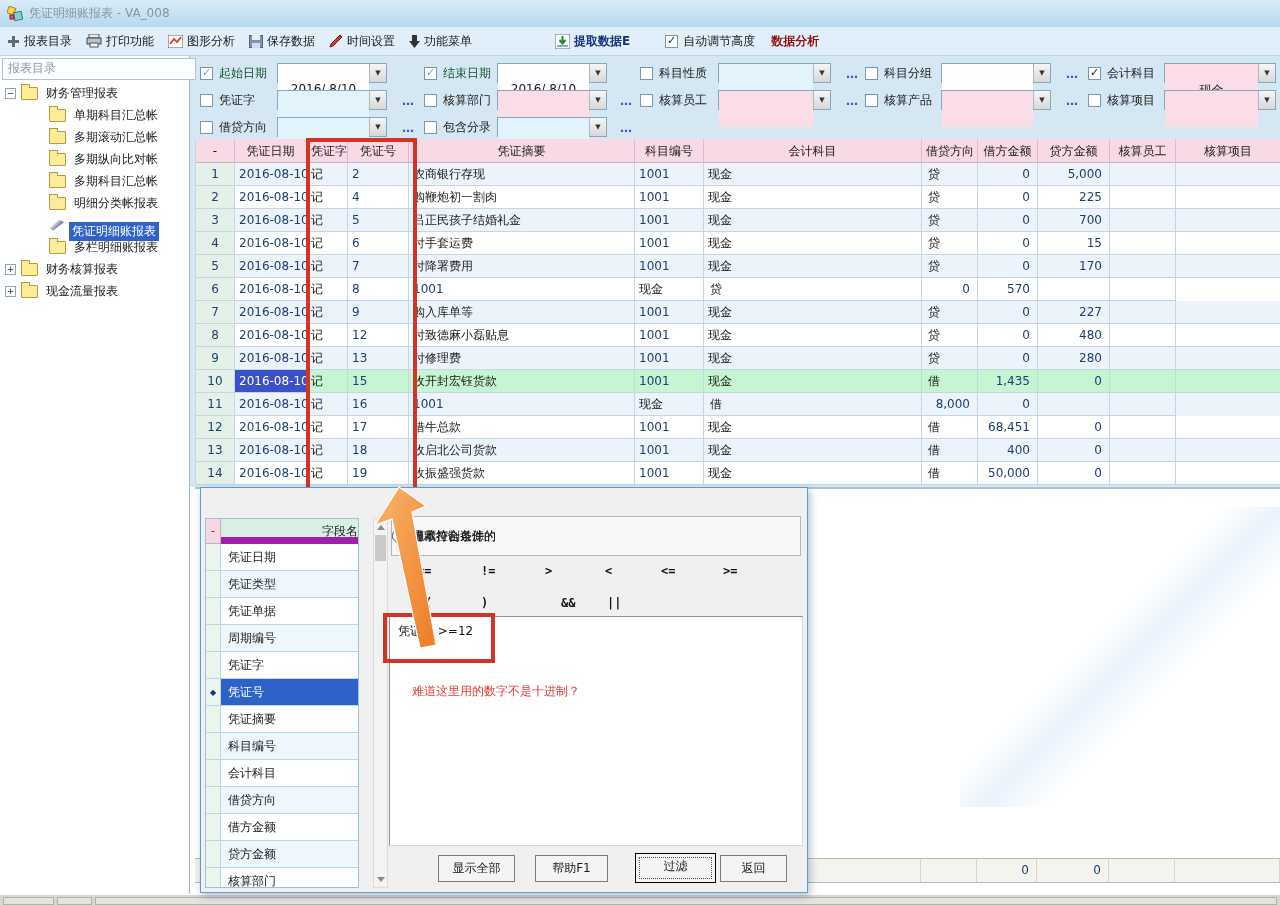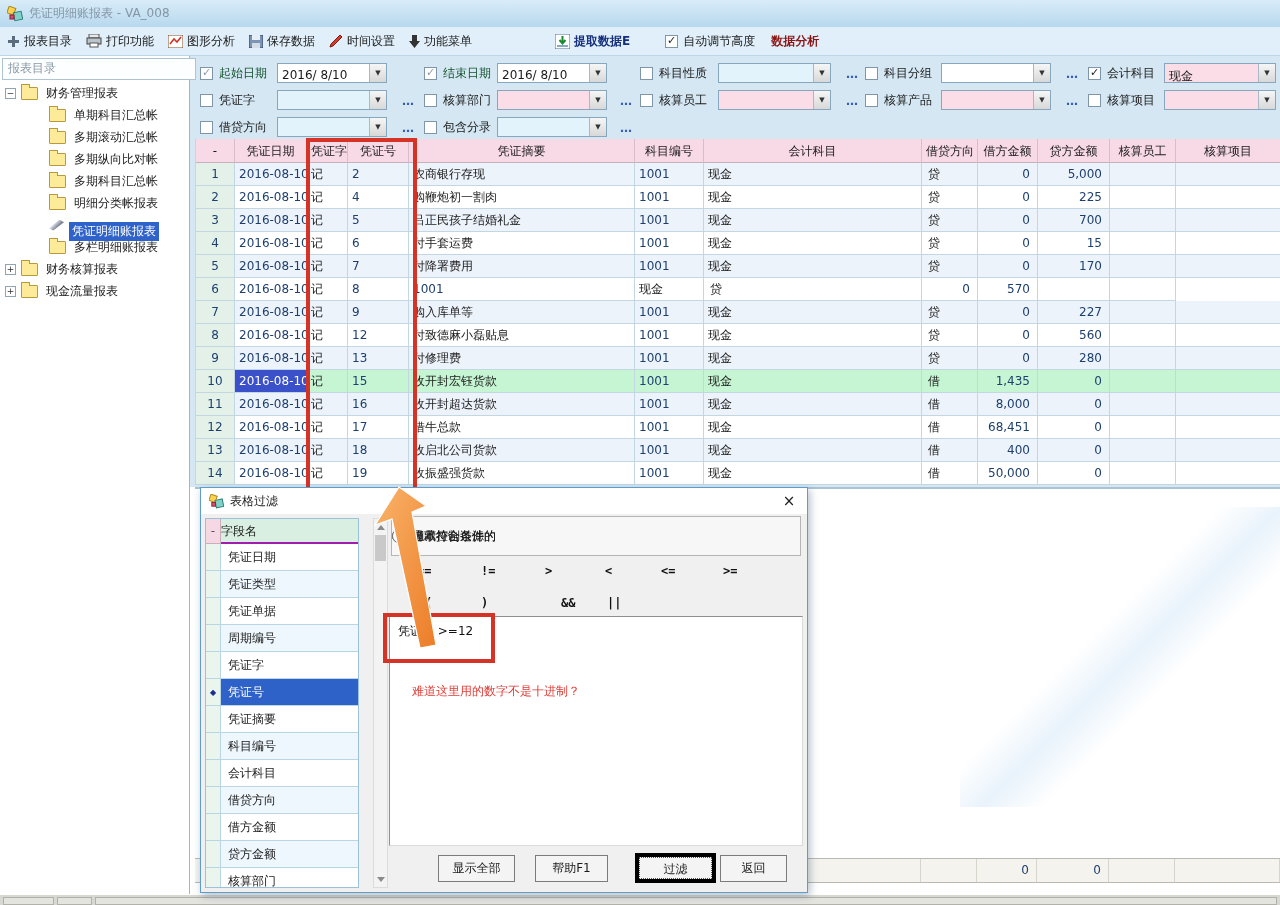--- a/index.html
+++ b/index.html
@@ -22,21 +22,21 @@
 
   
   .cb{width:13px;height:13px;background:#fff;border:1px solid #7e96a8;box-sizing:border-box;
       display:flex;align-items:center;justify-content:center;font-size:11px;line-height:1;flex:none;}
   .cb .ck{display:none;margin-top:-2px;color:#222;}
   .cb.checked .ck{display:block;}
   .cb.disabled .ck{color:#8b9aa6;}
   .fc{position:absolute;display:flex;align-items:center;height:20px;gap:6px;}
   .fc.disabled .flabel{color:#14532d;}
   .combo{position:absolute;height:20px;border:1px solid #86a7bd;background:#fff;display:flex;box-sizing:border-box;}
-  .combo .val{flex:1;padding:4px 4px;overflow:hidden;white-space:nowrap;}
+  .combo .val{flex:1;padding:18px 4px;overflow:hidden;white-space:nowrap;text-align:center;}
   .combo .dbtn{width:16px;background:linear-gradient(#f6f6f6,#d8d8d8);border-left:1px solid #a8b8c4;
       display:flex;align-items:center;justify-content:center;font-size:7px;color:#333;}
   .combo.fill-blue .val{background:#e2f3fc;}
   .combo.fill-pink .val{background:#fadde6;}
   .combo.fill-white .val{background:#fff;}
   .r1{top:63px;} .r2{top:90px;} .r3{top:117px;}
   .lc1{left:200px;} .lc2{left:424px;} .lc3{left:640px;} .lc4{left:865px;} .lc5{left:1088px;}
   .cc1{left:277px;width:110px;} .cc2{left:497px;width:110px;} .cc3{left:718px;width:113px;}
   .cc4{left:941px;width:110px;} .cc5{left:1164px;width:112px;}
   .dots{position:absolute;color:#3a5fae;font-weight:bold;letter-spacing:1px;height:16px;}
@@ -92,21 +92,21 @@
   
   .dialog{position:absolute;left:200px;top:487px;width:608px;height:406px;background:#f0f0f0;
     border:1px solid #5e9ccc;box-shadow:2px 3px 8px rgba(40,70,100,.35);box-sizing:border-box;z-index:10;}
   .dlg-title{height:26px;background:#fff;display:flex;align-items:center;padding:0 8px;gap:6px;}
   .dlg-close{margin-left:auto;font-size:15px;color:#222;width:20px;text-align:center;}
   .flist{position:absolute;left:4px;top:30px;width:154px;height:370px;background:#fff;
     border:1px solid #9cc2da;box-sizing:border-box;overflow:hidden;}
   .fhead{display:flex;height:25px;}
   .fhead .g{width:15px;background:#f6d8e4;border-right:1px solid #cbaebb;border-bottom:1px solid #cbaebb;
     text-align:center;line-height:24px;color:#555;box-sizing:border-box;}
-  .fhead .h{flex:1;background:#d8efe2;border-bottom:2px solid #a21caf;text-align:left;line-height:24px;box-sizing:border-box;}
+  .fhead .h{flex:1;background:#d8efe2;border-bottom:7px solid #a21caf;text-align:right;line-height:24px;box-sizing:border-box;}
   .fitem{display:flex;height:27px;border-bottom:1px solid #b9d6e4;box-sizing:border-box;}
   .fitem .g{width:15px;background:#eaf5ee;border-right:1px solid #b9d6e4;box-sizing:border-box;
     display:flex;align-items:center;justify-content:center;font-size:8px;color:#1b2f8f;}
   .fitem .g .mk{display:none;}
   .fitem.selected .g .mk{display:block;}
   .fitem .lbl{flex:1;padding:5px 7px;box-sizing:border-box;}
   .fitem:nth-child(odd) .lbl{background:#eef7fd;}
   .fitem.selected .lbl{background:#2f62c9 !important;color:#fff;}
   .vscroll{position:absolute;left:172px;top:30px;width:15px;height:370px;background:#f3f3f3;border:1px solid #dcdcdc;box-sizing:border-box;}
   .vs-up,.vs-dn{position:absolute;left:0;width:13px;height:14px;display:flex;align-items:center;justify-content:center;}
@@ -134,21 +134,21 @@
     border:1px solid #8f8f8f;border-right-color:#dadada;border-bottom-color:#dadada;box-sizing:border-box;}
   .expr-line{padding:6px 8px;color:#111;}
   .expr-note{position:absolute;left:22px;top:66px;color:#e03a34;}
   .dlg-btns{position:absolute;left:0;top:2px;width:100%;height:100%;pointer-events:none;}
   .dbtn2{position:absolute;top:365px;height:27px;background:#f4f4f4;border:1px solid #7b7b7b;
     box-sizing:border-box;text-align:center;line-height:24px;pointer-events:auto;}
   .dbtn2:nth-of-type(1){left:237px;width:77px;}
   .dbtn2:nth-of-type(2){left:334px;width:73px;}
   .dbtn2:nth-of-type(3){left:434px;width:81px;top:363px;height:30px;}
   .dbtn2:nth-of-type(4){left:519px;width:67px;}
-  .dbtn2.default{border:4px solid #000000;outline:1px dotted #555;outline-offset:-5px;line-height:25px;}
+  .dbtn2.default{border:1px solid #000000;outline:1px dotted #555;outline-offset:-5px;line-height:25px;}
 
   
   .statusbar{position:absolute;left:0;top:894px;width:1280px;height:11px;background:#d8d8d3;border-top:1px solid #fff;z-index:3;}
   .seg{position:absolute;top:2px;height:8px;border:1px solid #b2b2a8;background:#e4e4df;box-sizing:border-box;}
   .seg1{left:3px;width:51px;} .seg2{left:57px;width:35px;} .seg3{left:95px;width:1182px;}
 </style>
 </head>
 <body>
 
 <div class="app">
@@ -531,21 +531,21 @@
         <div class="row">
           <div class="cell c-num">8</div>
           <div class="cell c-date">2016-08-10</div>
           <div class="cell c-word">记</div>
           <div class="cell c-no">12</div>
           <div class="cell c-sum">付致德麻小磊贴息</div>
           <div class="cell c-code">1001</div>
           <div class="cell c-acct">现金</div>
           <div class="cell c-dir">贷</div>
           <div class="cell c-debit">0</div>
-          <div class="cell c-credit">560</div>
+          <div class="cell c-credit">480</div>
           <div class="cell c-staff"></div>
           <div class="cell c-proj"></div>
         </div>
 
         <div class="row">
           <div class="cell c-num">9</div>
           <div class="cell c-date">2016-08-10</div>
           <div class="cell c-word">记</div>
           <div class="cell c-no">13</div>
           <div class="cell c-sum">付修理费</div>
@@ -571,21 +571,20 @@
           <div class="cell c-credit">0</div>
           <div class="cell c-staff"></div>
           <div class="cell c-proj"></div>
         </div>
 
         <div class="row">
           <div class="cell c-num">11</div>
           <div class="cell c-date">2016-08-10</div>
           <div class="cell c-word">记</div>
           <div class="cell c-no">16</div>
-          <div class="cell c-sum">收开封超达货款</div>
           <div class="cell c-code">1001</div>
           <div class="cell c-acct">现金</div>
           <div class="cell c-dir">借</div>
           <div class="cell c-debit">8,000</div>
           <div class="cell c-credit">0</div>
           <div class="cell c-staff"></div>
           <div class="cell c-proj"></div>
         </div>
 
         <div class="row">
@@ -648,29 +647,20 @@
       <div class="cell"></div>
     <div class="cell c-debit">0</div>
     <div class="cell c-credit">0</div>
     <div class="cell"></div>
       <div class="cell"></div>
   </div>
 
   <div class="redrect-cols"></div>
 
   <div class="dialog">
-    <div class="dlg-title">
-      <svg width="15" height="15" viewBox="0 0 16 16">
-        <rect x="1" y="1" width="7" height="7" fill="#ffd24d" stroke="#a98516" transform="rotate(20 4 4)"></rect>
-        <rect x="7" y="6" width="8" height="8" fill="#7fd2c8" stroke="#2a7d72" transform="rotate(-12 11 10)"></rect>
-        <rect x="3" y="9" width="4" height="4" fill="#d94f6b" stroke="#8c2038"></rect>
-      </svg>
-      <span>表格过滤</span>
-      <span class="dlg-close">×</span>
-    </div>
 
     <div class="flist">
       <div class="fhead">
         <span class="g">-</span>
         <span class="h">字段名</span>
       </div>
 
         <div class="fitem">
           <span class="g"></span>
           <span class="lbl">凭证日期</span>

